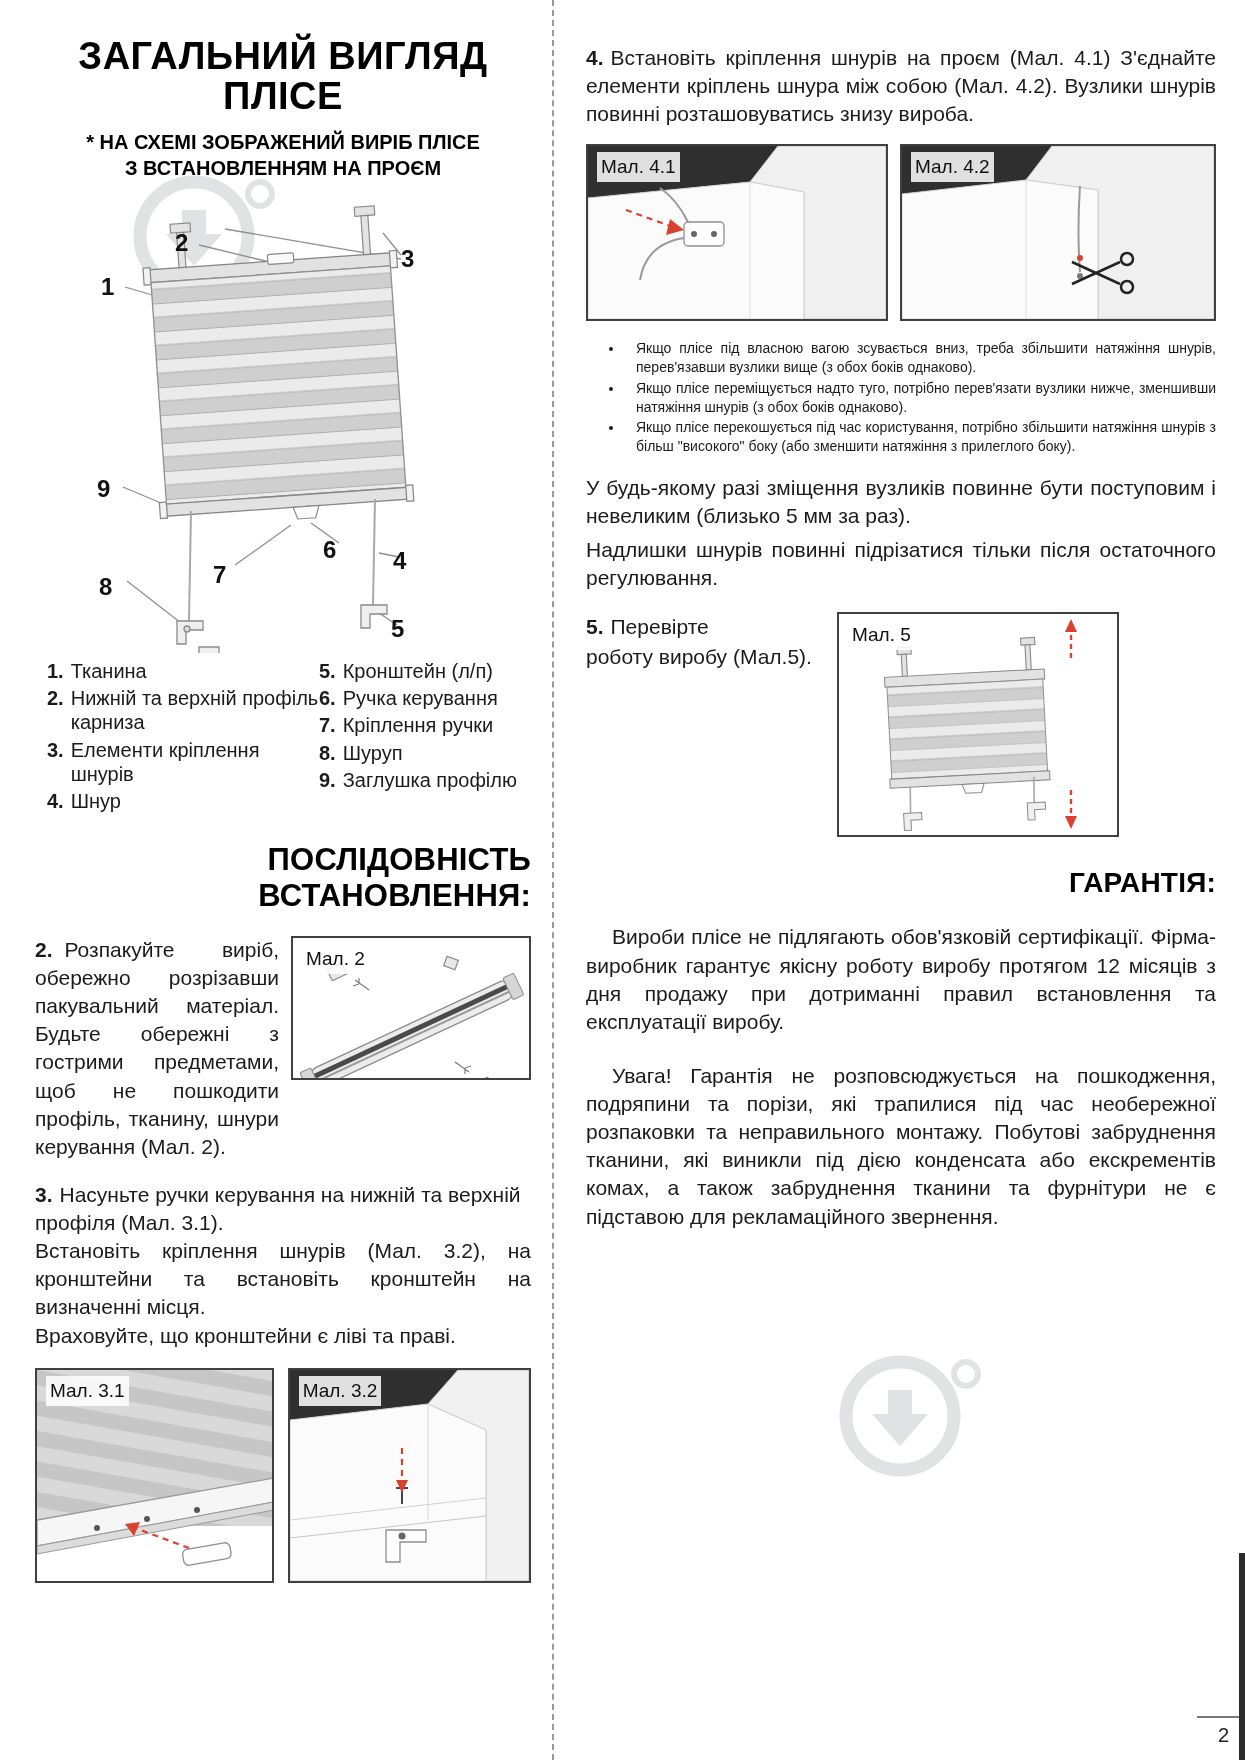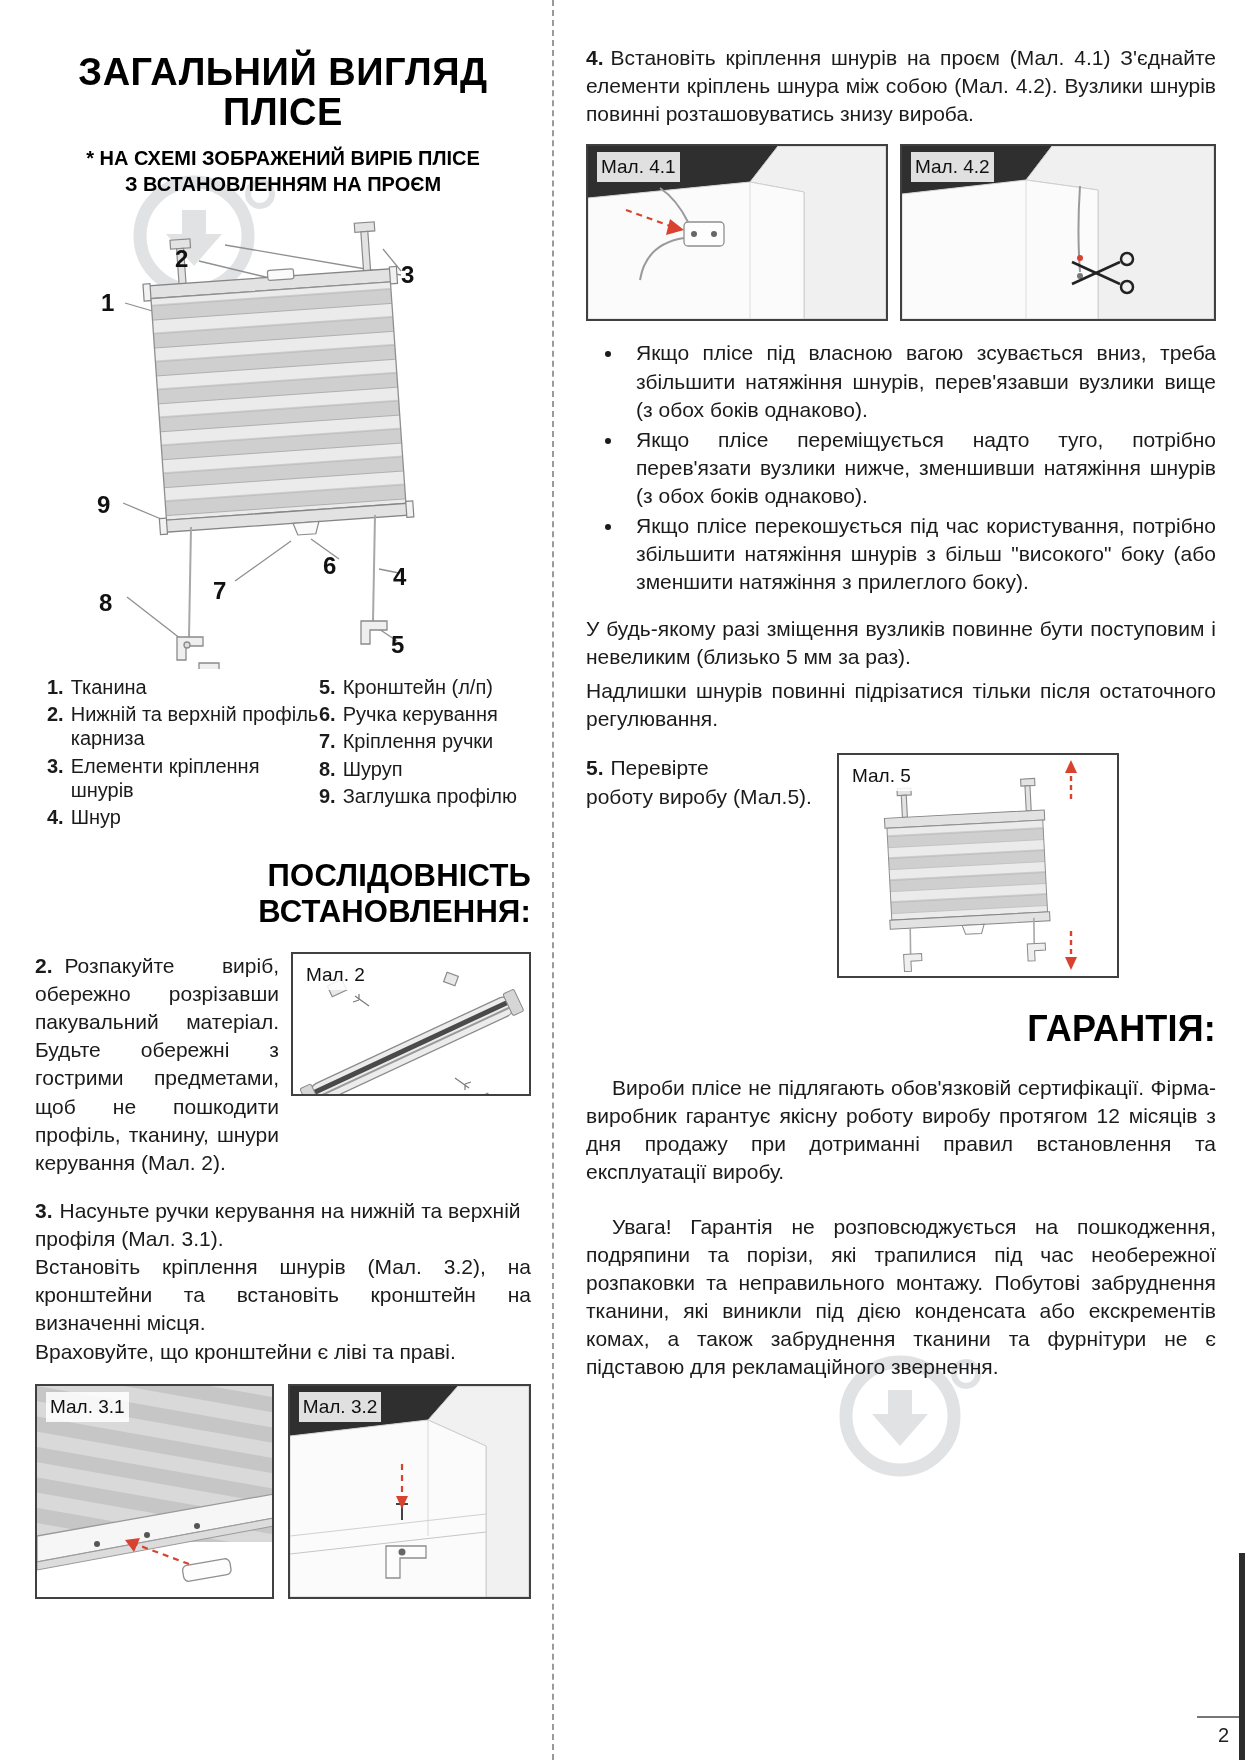--- a/index.html
+++ b/index.html
@@ -2,21 +2,21 @@
 <html><head>
 <meta charset="utf-8">
 <style>
   *{margin:0;padding:0;box-sizing:border-box}
   html,body{background:#ffffff}
   .page{position:relative;width:1245px;height:1760px;background:#fff;overflow:hidden;
         font-family:"Liberation Sans","DejaVu Sans",sans-serif;color:#1b1b1b}
   .divider{position:absolute;left:552px;top:0;bottom:0;width:0;border-left:2px dashed #9a9a9a;z-index:0}
   .watermark{position:absolute;opacity:.55;z-index:0;pointer-events:none}
   .col{position:absolute;z-index:1}
-  .col-left{left:35px;top:52px;width:496px}
+  .col-left{left:35px;top:36px;width:496px}
   .col-right{left:586px;top:44px;width:630px}
   .title{text-align:center;font-weight:700;font-size:38px;line-height:1.06;letter-spacing:.5px;color:#000}
   .subtitle{margin-top:12px;text-align:center;font-weight:700;font-size:20px;line-height:1.3;color:#000}
   .diagram{position:relative;height:472px;margin-top:2px}
   .diagram svg{position:absolute;left:4px;top:0}
   .callout{position:absolute;font-weight:700;font-size:24px;color:#111}
   .legend{display:flex;margin-top:4px;padding-left:12px}
   .legend-col1{width:272px;display:flex;flex-direction:column;gap:3px}
   .legend-col2{flex:1;display:flex;flex-direction:column;gap:3px}
   .legend-item{display:flex;font-size:20px;line-height:1.22}
@@ -28,27 +28,27 @@
   .step2-row{display:flex;margin-top:22px}
   .step2-text{flex:1;padding-right:12px}
   .fig{position:relative;border:2px solid #404040;background:#fff;flex:0 0 auto;overflow:hidden}
   .fig svg{display:block}
   .fig-label{position:absolute;top:6px;left:9px;font-size:19px;background:rgba(255,255,255,.85);
              padding:4px 4px;z-index:2;color:#111}
   .step3{margin-top:20px;font-size:21px;line-height:1.34}
   .figrow{display:flex;gap:14px;margin-top:18px}
   .figrow-r{display:flex;gap:12px;margin-top:16px}
   .bullets{margin-top:18px;padding-left:38px;list-style:disc outside}
-  .bullets li{padding-left:12px;margin-bottom:2px;font-size:21px;line-height:1.34;text-align:justify}
+  .bullets li{padding-left:12px;margin-bottom:2px;font-size:14px;line-height:1.34;text-align:justify}
   .para{margin-top:6px}
   .para-first{margin-top:18px}
   .step5row{display:flex;margin-top:20px}
   .step5text{flex:0 0 245px;font-size:21px;line-height:1.4}
   .fig5box{margin-left:6px}
-  .warranty-h{margin-top:30px;font-size:36px}
+  .warranty-h{margin-top:30px;font-size:28px}
   .indent{text-indent:26px}
   .wp1{margin-top:24px}
   .wp2{margin-top:26px}
   .edgebar{position:absolute;right:0;top:1553px;bottom:0;width:6px;background:#2c2c2c;z-index:2}
   .pagerule{position:absolute;right:6px;top:1716px;width:42px;height:2px;background:#777;z-index:2}
   .pagenum{position:absolute;right:16px;top:1724px;font-size:20px;color:#222;z-index:2}
 </style>
 </head>
 <body>
 

